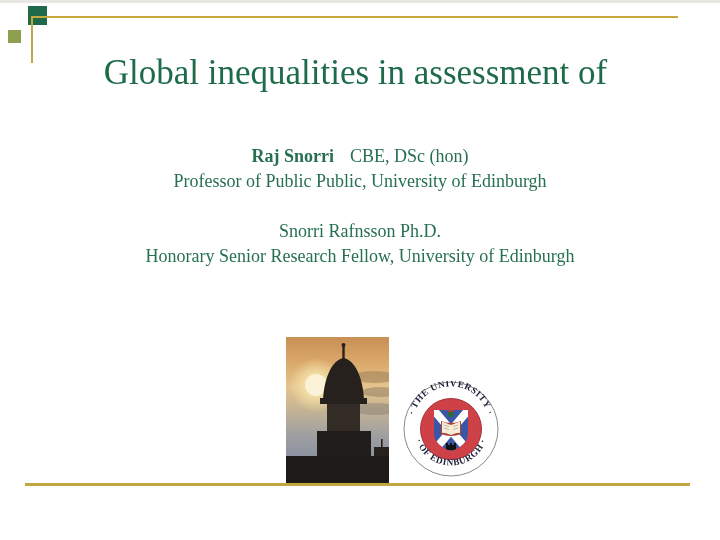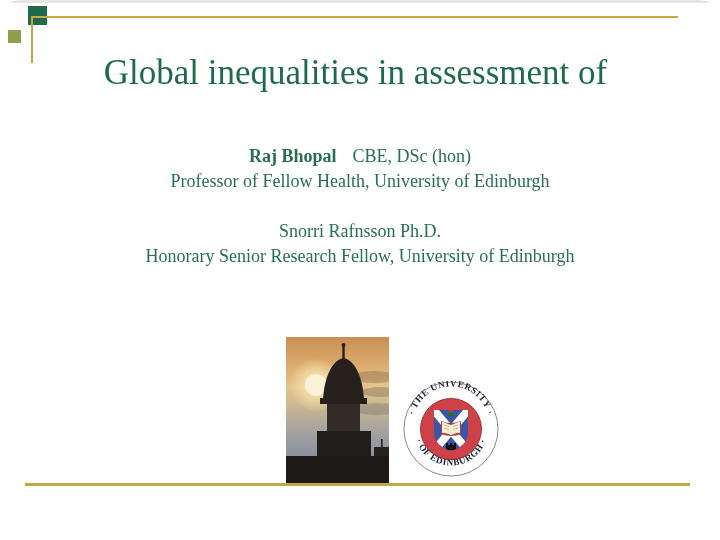--- a/index.html
+++ b/index.html
@@ -1,18 +1,18 @@
 <!DOCTYPE html>
 <html><head>
 <meta charset="utf-8">
 <style>
   html,body{margin:0;padding:0;background:#fff;}
   .slide{
     position:relative;width:720px;height:540px;background:#ffffff;
-    overflow:hidden;font-family:"Liberation Serif","DejaVu Serif",serif;border-radius:20px;
+    overflow:hidden;font-family:"Liberation Serif","DejaVu Serif",serif;
   }
   .top-edge{position:absolute;left:0;top:0;width:720px;height:3px;background:#e6e6e3;}
   .rule{position:absolute;background:#c5a940;}
   .rule-top{left:31px;top:16px;width:647px;height:2px;}
   .rule-left{left:31px;top:16px;width:2px;height:47px;}
   .rule-bottom{left:25px;top:483px;width:665px;height:3px;background:#c2a73e;}
   .sq{position:absolute;}
   .sq-large{left:28px;top:6px;width:19px;height:19px;background:#1e6a4b;}
   .sq-small{left:8px;top:30px;width:13px;height:13px;background:#8ea04e;}
   .title{
@@ -40,22 +40,22 @@
   <div class="sq sq-large"></div>
   <div class="sq sq-small"></div>
   <div class="rule rule-top"></div>
   <div class="rule rule-left"></div>
 
   <h1 class="title">
     <div>Global inequalities in assessment of</div>
   </h1>
 
   <div class="byline">
-    <div><span class="bold">Raj Bhopal</span><span class="creds">CBE, DSc (hon)</span></div>
-    <div>Professor of Fellow Health, University of Edinburgh</div>
+    <div><span class="bold">Raj Snorri</span><span class="creds">CBE, DSc (hon)</span></div>
+    <div>Professor of Public Public, University of Edinburgh</div>
     <div class="second">Snorri Rafnsson Ph.D.</div>
     <div>Honorary Senior Research Fellow, University of Edinburgh</div>
   </div>
 
   <div class="photo">
     <svg width="103" height="147" viewBox="0 0 103 147">
       <defs>
         <linearGradient id="sky" x1="0" y1="0" x2="0" y2="1">
           <stop offset="0" stop-color="#c98f55"></stop>
           <stop offset="0.18" stop-color="#dba96c"></stop>

